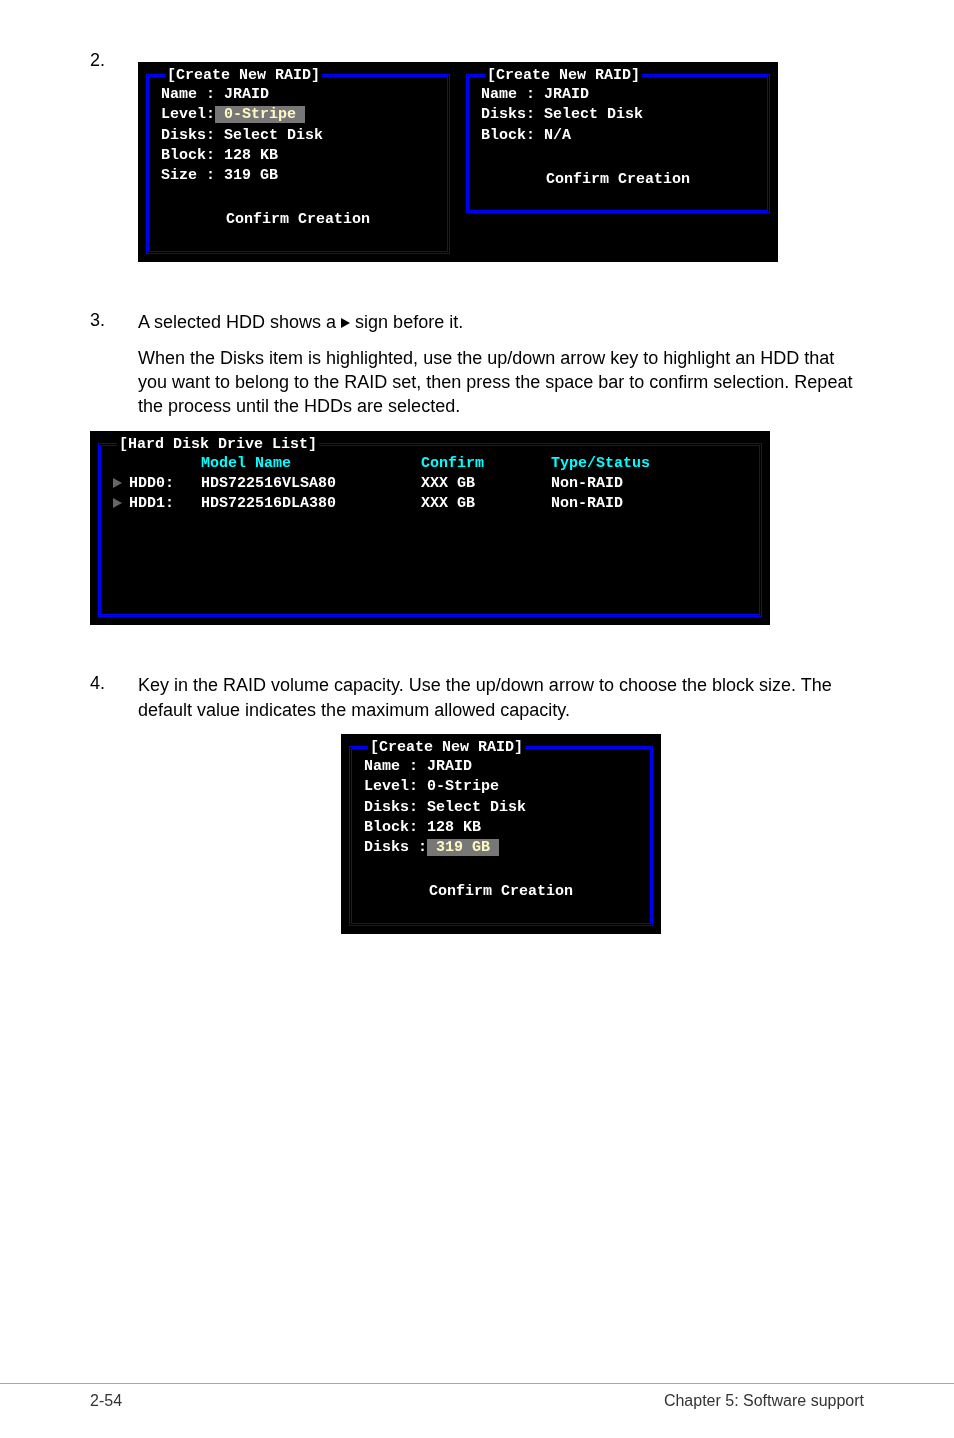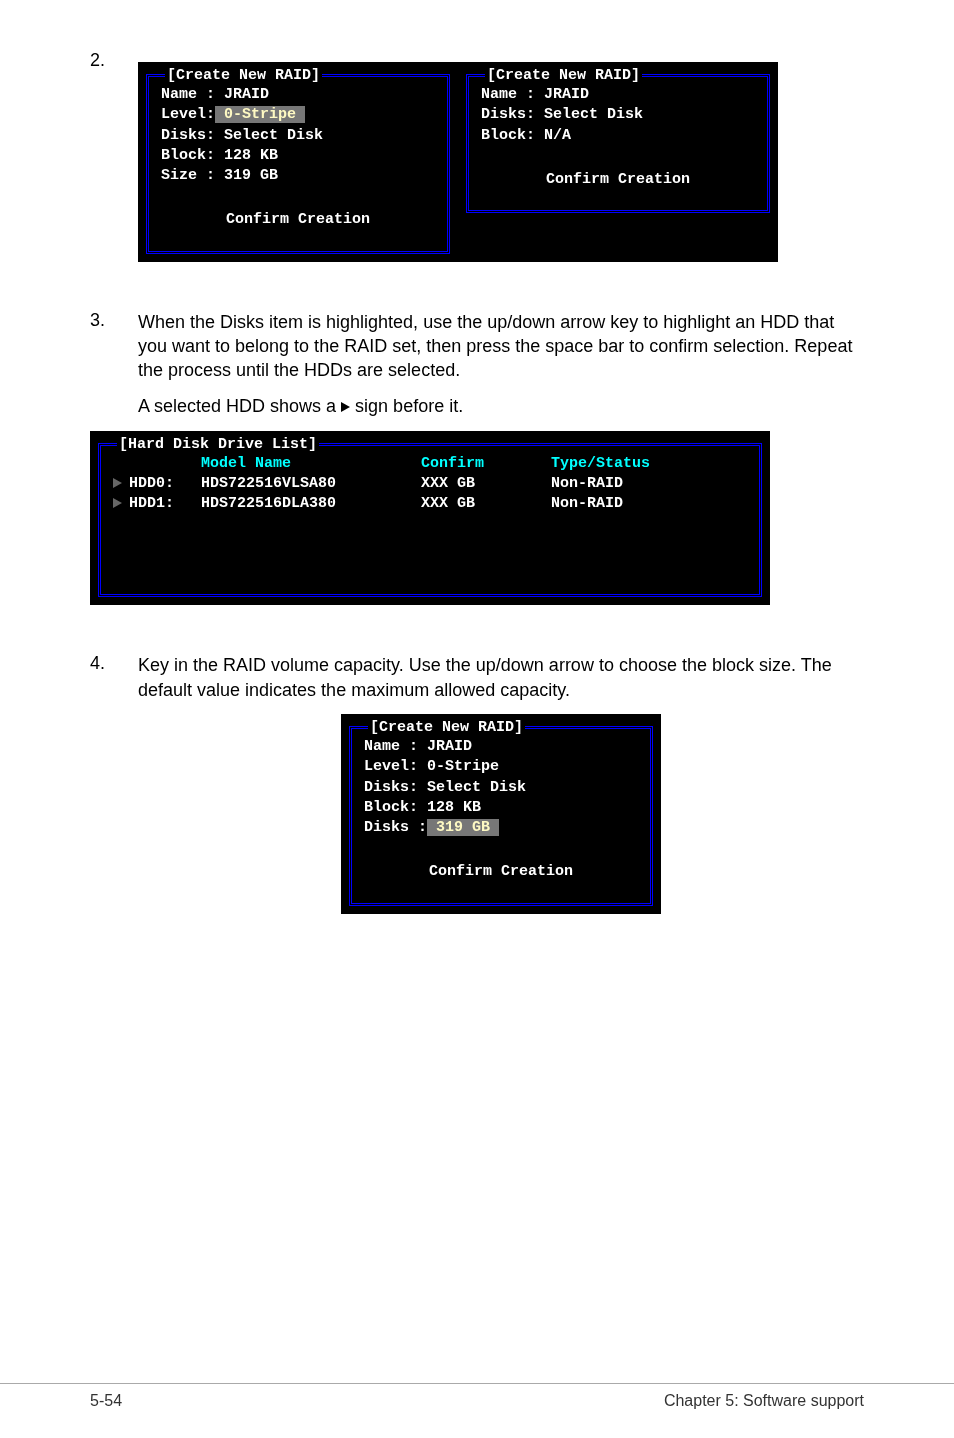--- a/index.html
+++ b/index.html
@@ -59,28 +59,28 @@
             <div class="bline confirm">Confirm Creation</div>
           </div>
         </div>
       </div>
     </div>
   </li>
 
   <li class="step">
     <div class="idx">3.</div>
     <div class="stepbody">
-      <p>When the Disks item is highlighted, use the up/down arrow key to highlight an HDD that you want to belong to the RAID set, then press the space bar to confirm selection. Repeat the process until the HDDs are selected.</p>
       <p>
         <span>A selected HDD shows a </span><span class="tri-black"></span><span> sign before it.</span>
       </p>
+      <p>When the Disks item is highlighted, use the up/down arrow key to highlight an HDD that you want to belong to the RAID set, then press the space bar to confirm selection. Repeat the process until the HDDs are selected.</p>
 
       <div class="figrow" style="margin-left:-48px">
         <div class="bios big">
-          <div class="bios-inner" style="padding-bottom:80px">
+          <div class="bios-inner" style="padding-bottom:100px">
             <span class="bios-title">[Hard Disk Drive List]</span>
             <div class="bline cols headers">
               <span></span><span></span>
               <span class="cyan">Model Name</span>
               <span class="cyan">Confirm</span>
               <span class="cyan">Type/Status</span>
             </div>
             <div class="bline cols">
               <span class="marker"><span class="tri"></span></span>
               <span>HDD0:</span>
@@ -118,15 +118,15 @@
             <div class="bline confirm">Confirm Creation</div>
           </div>
         </div>
       </div>
     </div>
   </li>
 
 </ol>
 
 <div class="footer">
-  <span>5-54</span>
+  <span>2-54</span>
   <span>Chapter 5: Software support</span>
 </div>
 
 </body></html>

